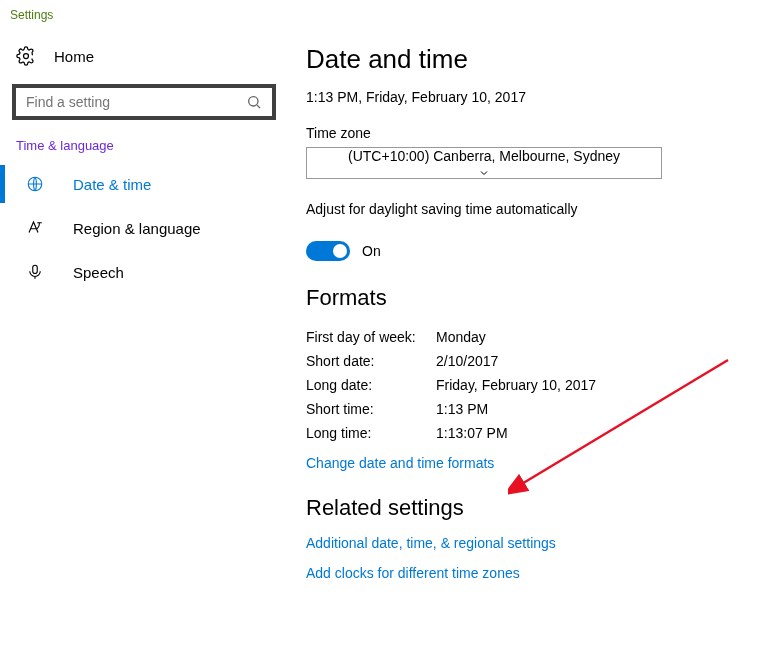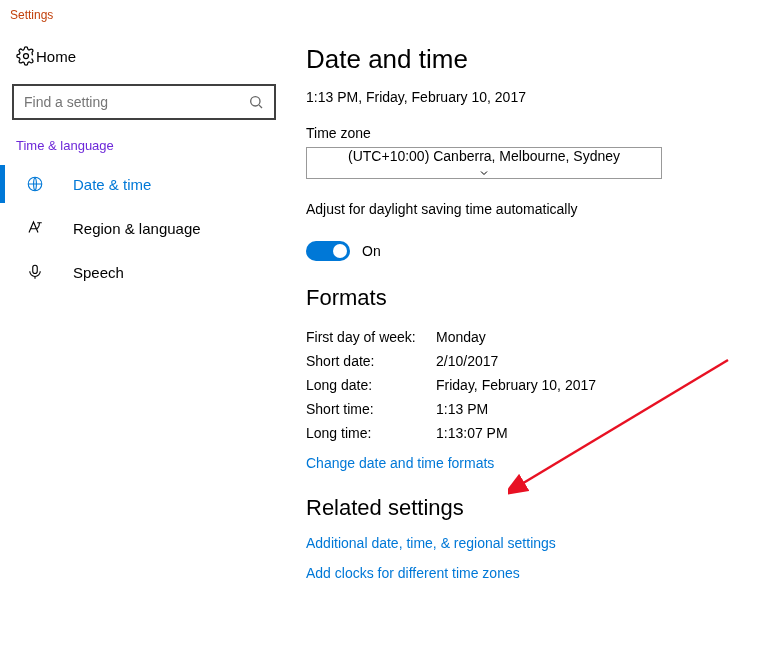--- a/index.html
+++ b/index.html
@@ -1,24 +1,24 @@
 <!DOCTYPE html>
 <html><head>
   <meta charset="utf-8">
   <style>
     * { box-sizing: border-box; margin: 0; padding: 0; }
     html, body { width: 768px; height: 657px; font-family: "Segoe UI", -apple-system, Arial, sans-serif; font-size: 14px; color: #000; background: #fff; }
     body { position: relative; overflow: hidden; }
-    .title-bar { padding: 8px 10px 2px 10px; font-size: 12px; color: #c2410c; }
+    .title-bar { padding: 8px 10px 2px 10px; font-size: 12px; color: #4d7c0f; }
     .container { display: flex; height: calc(100% - 24px); }
     .sidebar { width: 286px; padding: 16px 12px 0 12px; }
-    .home-row { display: flex; align-items: center; padding: 6px 4px; margin-bottom: 12px; cursor: pointer; }
+    .home-row { display: flex; align-items: center; gap: 18px; padding: 6px 4px; margin-bottom: 12px; cursor: pointer; }
     .home-row span.icon { display:inline-flex; width: 20px; height: 20px; }
     .home-row .label { font-size: 15px; }
-    .search-box { border: 2px solid #404040; height: 36px; width: 264px; display: flex; align-items: center; padding: 0 10px; margin-bottom: 18px; }
+    .search-box { border: 4px solid #404040; height: 36px; width: 264px; display: flex; align-items: center; padding: 0 10px; margin-bottom: 18px; }
     .search-box input { flex: 1; border: none; outline: none; font-size: 14px; color: #888; background: transparent; }
     .search-box .search-icon { width: 16px; height: 16px; color: #666; }
     .section-label { color: #6d28d9; font-size: 13px; margin: 6px 0 12px 4px; }
     .nav-item { display: flex; align-items: center; gap: 29px; padding: 10px 4px 10px 14px; margin-bottom: 6px; cursor: pointer; position: relative; }
     .nav-item.active { color: #0078d7; }
     .nav-item.active::before { content: ""; position: absolute; left: -12px; top: 0; bottom: 0; width: 5px; background: #0078d7; }
     .nav-item .icon { width: 18px; height: 18px; display: inline-flex; color: inherit; }
     .nav-item .label { font-size: 15px; }
     .main { flex: 1; padding: 20px 30px 20px 20px; }
     h1 { font-size: 26px; font-weight: 400; margin-bottom: 14px; }

